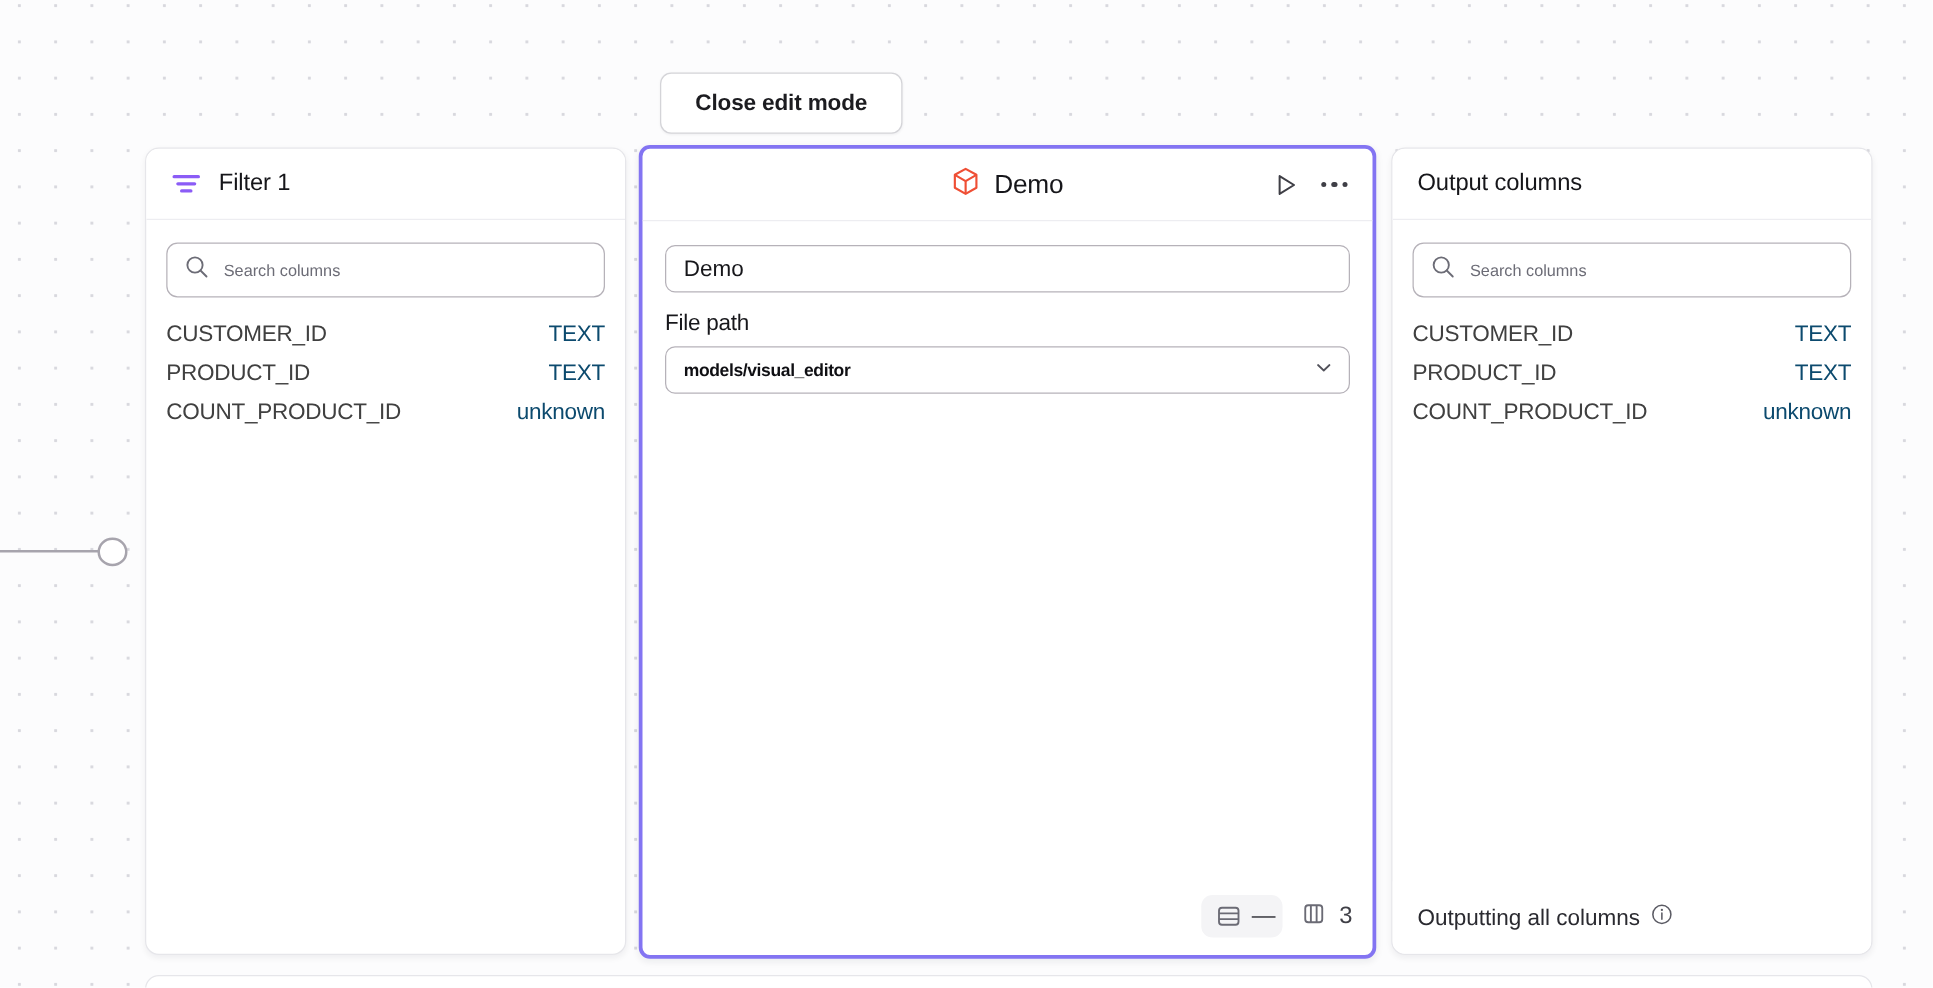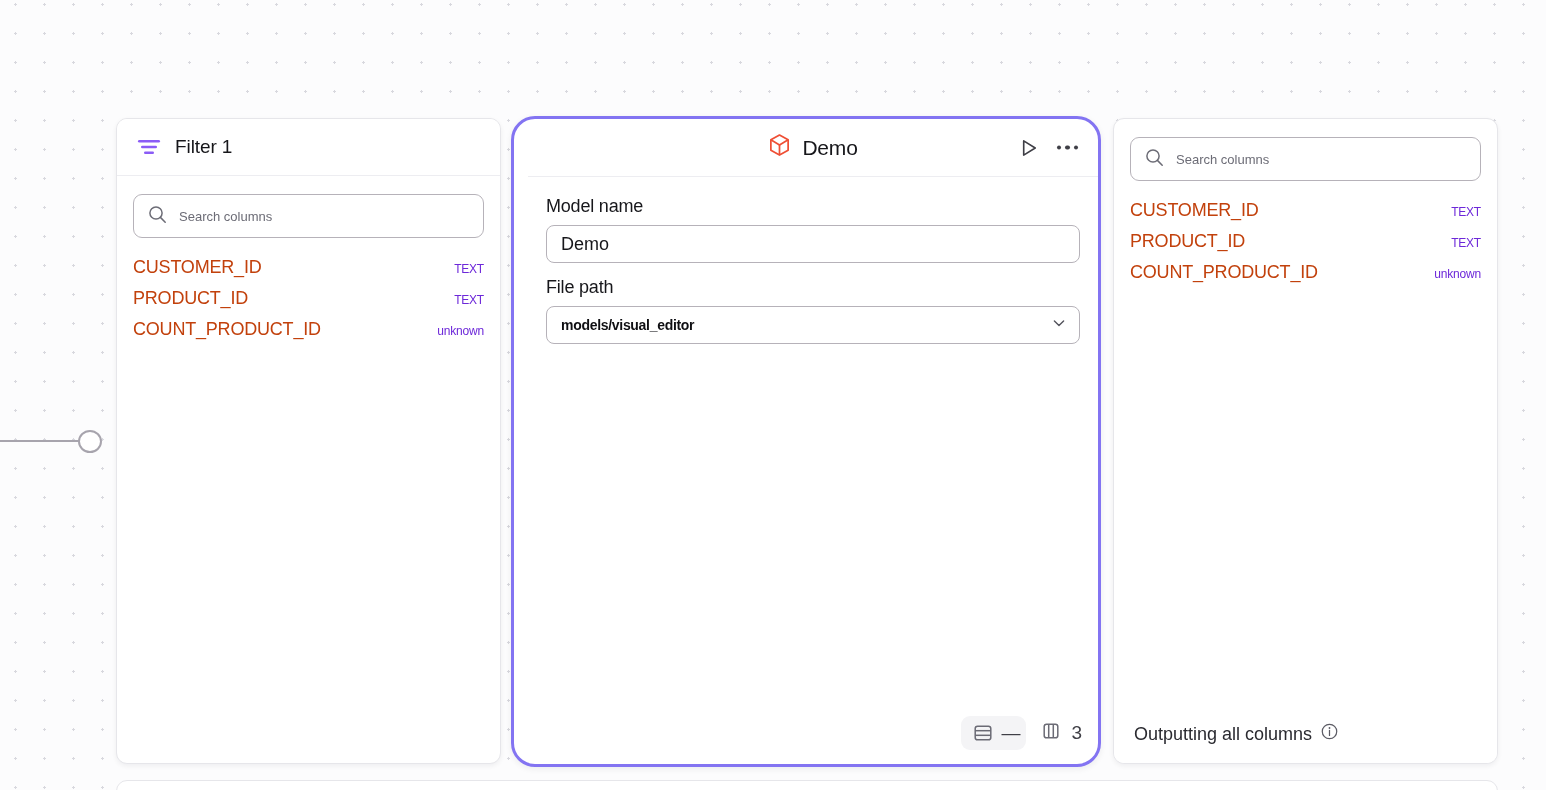--- a/index.html
+++ b/index.html
@@ -113,22 +113,22 @@
   }
   .search-input::placeholder { color: #6c6c76; }
 
   .col-list { padding: 14px 16px 0 16px; }
   .col-row {
     display: flex;
     justify-content: space-between;
     align-items: baseline;
     padding: 5px 0;
   }
-  .col-name { font-size: 18px; color: #c2410c; letter-spacing: -0.2px; }
-  .col-type { font-size: 12px; color: #6d28d9; letter-spacing: -0.2px; }
+  .col-name { font-size: 18px; color: #404040; letter-spacing: -0.2px; }
+  .col-type { font-size: 18px; color: #0c4a6e; letter-spacing: -0.2px; }
 
   .panel-footer {
     position: absolute;
     left: 0; right: 0; bottom: 0;
     height: 58px;
     display: flex;
     align-items: center;
     padding: 0 20px;
     font-size: 18px;
     color: #2a2a30;
@@ -138,24 +138,23 @@
 
   
   #model-panel {
     position: absolute;
     left: 511px;
     top: 116px;
     width: 590px;
     height: 651px;
     background: #ffffff;
     border: 3px solid #8374f2;
-    border-radius: 24px;
+    border-radius: 9px;
     overflow: hidden;
     box-shadow: 0 2px 6px rgba(16,24,40,.07);
-    padding-left: 14px;
   }
   .model-header {
     height: 58px;
     border-bottom: 1px solid #ededf1;
     display: flex;
     align-items: center;
     position: relative;
     justify-content: center;
   }
   .model-title-group { display: flex; align-items: center; gap: 11px; }
@@ -256,20 +255,21 @@
     background: #ffffff;
     border: 1px solid #e6e6ea;
     border-radius: 11px;
   }
 </style>
 </head>
 <body>
 
 <div id="canvas">
 
+  <button class="edit-mode-btn">Close edit mode</button>
 
   <div class="edge-line"></div>
   <div class="edge-handle"></div>
 
   <div class="panel" id="filter-panel">
     <div class="panel-header">
       <span class="icon">
         <svg class="filter-icon" viewBox="0 0 24 18">
           <rect x="1" y="2" width="22" height="2.6" rx="1.3" fill="#8b5cf6"></rect>
           <rect x="4" y="7.7" width="16" height="2.6" rx="1.3" fill="#8b5cf6"></rect>
@@ -328,21 +328,20 @@
         </span>
         <span class="ellipsis">
           <i></i>
             <i></i>
             <i></i>
         </span>
       </div>
     </div>
 
     <div class="model-body">
-      <label class="field-label">Model name</label>
       <input class="text-field" type="text" value="Demo" style="">
 
       <div class="spacer-14"></div>
 
       <label class="field-label">File path</label>
       <div class="select-field">
         <span class="select-value">models/visual_editor</span>
         <span>
           <svg width="16" height="16" viewBox="0 0 16 16" fill="none">
             <path d="M3.4 6 L8 10.4 L12.6 6" stroke="#52525b" stroke-width="1.4" stroke-linecap="round" stroke-linejoin="round"></path>
@@ -370,20 +369,23 @@
             <line x1="8.7" y1="3.2" x2="8.7" y2="16.8" stroke="#6b6b75" stroke-width="1.5"></line>
             <line x1="13.3" y1="3.2" x2="13.3" y2="16.8" stroke="#6b6b75" stroke-width="1.5"></line>
           </svg>
         </span>
         <span class="col-count">3</span>
       </div>
     </div>
   </div>
 
   <div class="panel" id="output-panel">
+    <div class="panel-header">
+      <span class="panel-header-title">Output columns</span>
+    </div>
 
     <div class="search-wrap">
       <div class="search-box">
         <span>
           <svg width="19" height="19" viewBox="0 0 19 19" fill="none">
             <circle cx="8" cy="8" r="6.1" stroke="#6c6c76" stroke-width="1.5"></circle>
             <line x1="12.4" y1="12.4" x2="17.2" y2="17.2" stroke="#6c6c76" stroke-width="1.5" stroke-linecap="round"></line>
           </svg>
         </span>
         <input class="search-input" type="text" placeholder="Search columns" style="">

